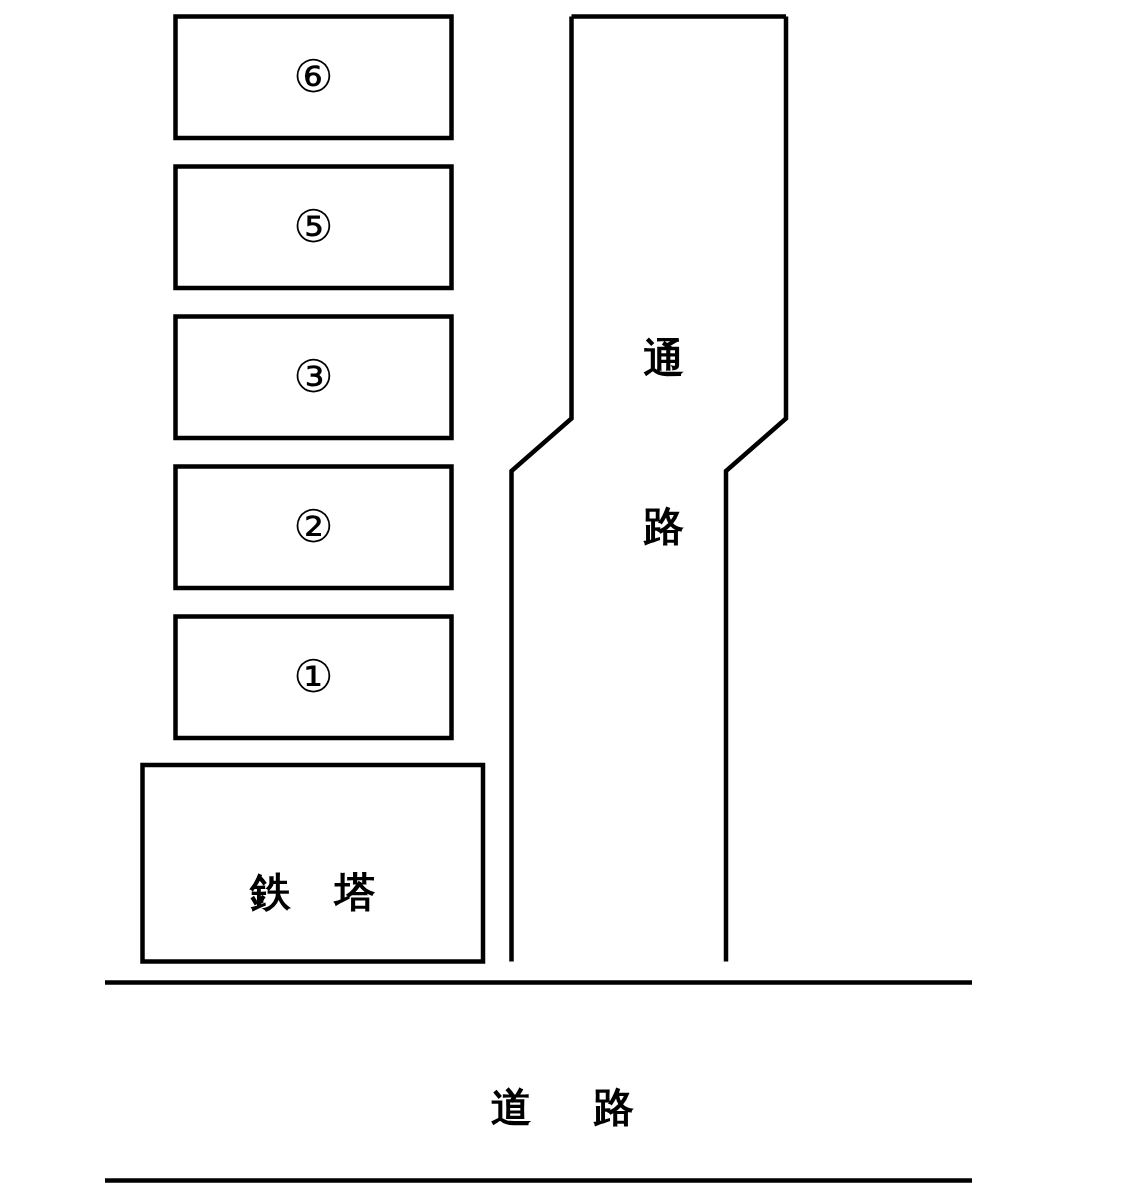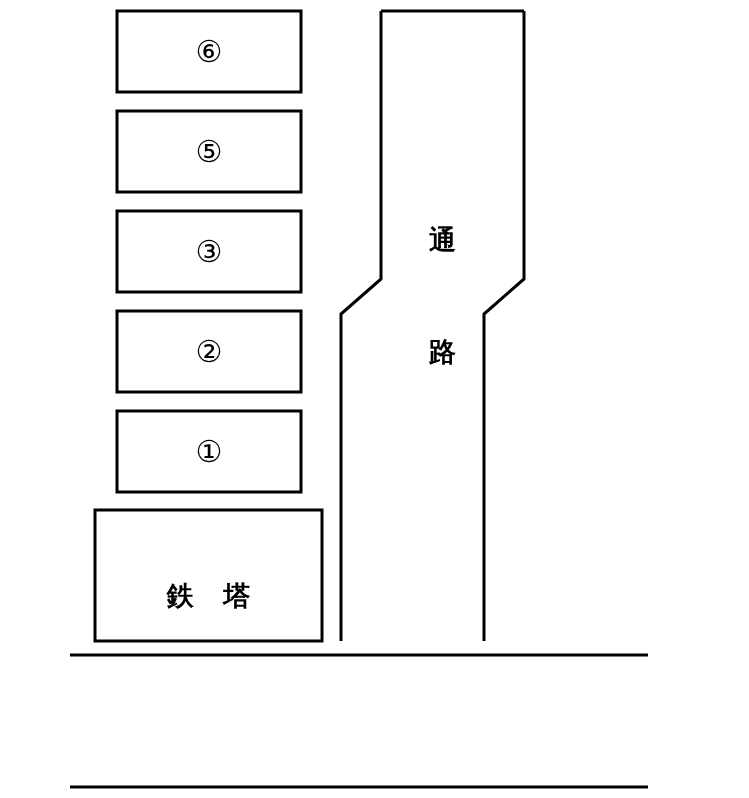--- a/index.html
+++ b/index.html
@@ -110,14 +110,17 @@
   </div>
 
   <div class="kanji-label passage-char" style="left:415px; top:222px; width:55px; height:34px;">
     <span>通</span>
   </div>
 
   <div class="kanji-label passage-char" style="left:415px; top:334px; width:55px; height:34px;">
     <span>路</span>
   </div>
 
+  <div class="kanji-label road-label" style="left:275px; top:720px; width:200px; height:36px;">
+    <span>道 路</span>
+  </div>
 
 </div>
 
 </body></html>

